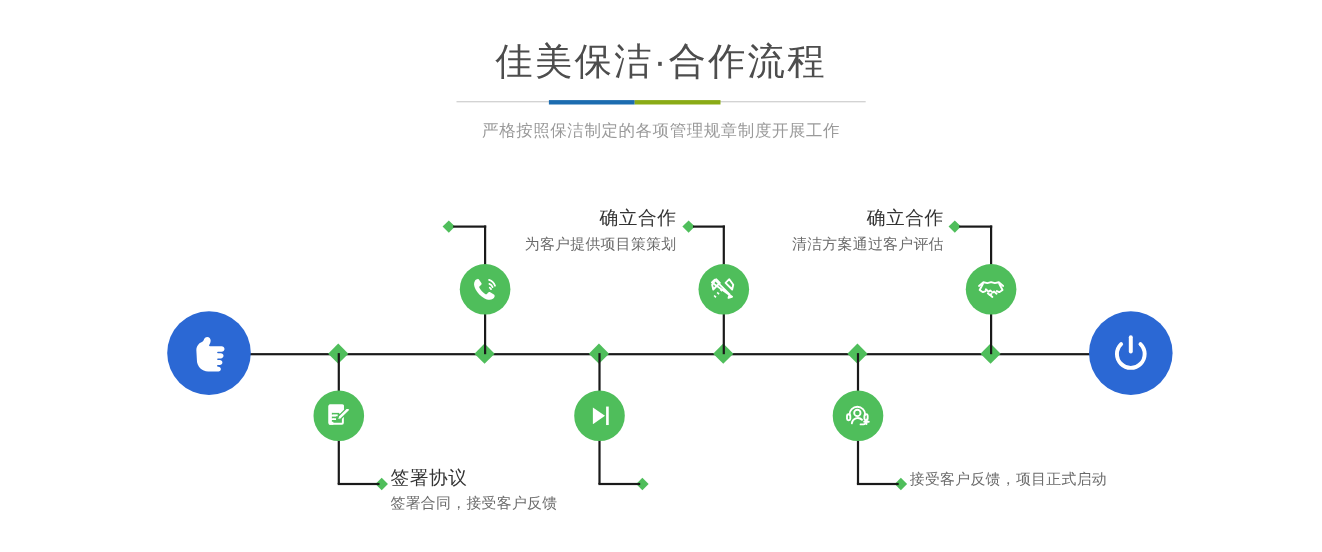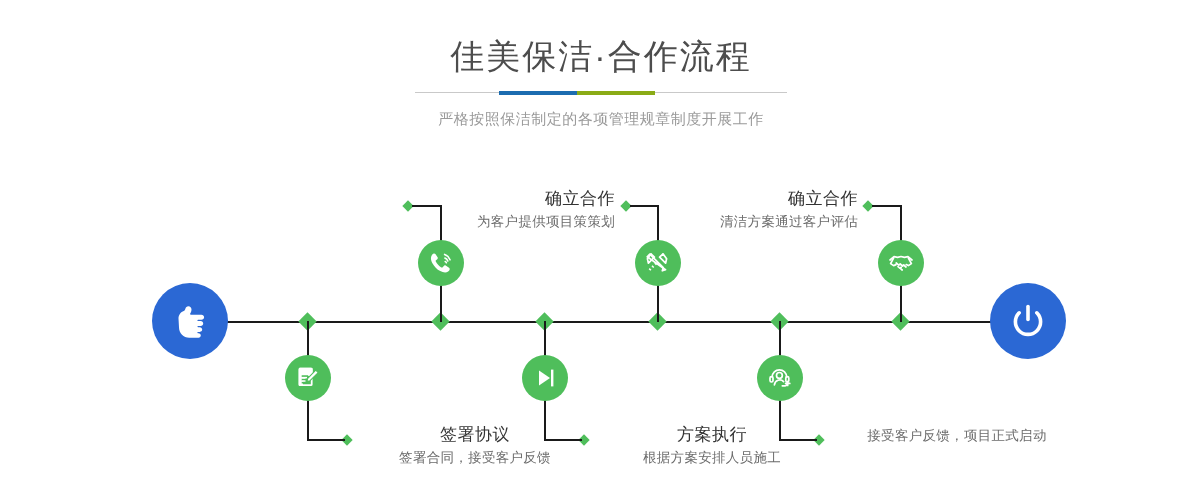--- a/index.html
+++ b/index.html
@@ -143,21 +143,21 @@
     letter-spacing: 0.5px;
   }
   .label-block .l-sub {
     font-size: 13.5px;
     color: #6b6b6b;
     line-height: 20px;
     letter-spacing: 0.3px;
     padding-top: 2px;
   }
   .label-block.align-right { text-align: right; }
-  .label-block.align-left  { text-align: center;  }
+  .label-block.align-left  { text-align: left;  }
 </style>
 </head>
 <body>
 
 <div id="stage">
 
   <div class="header">
     <h1 class="page-title">佳美保洁·合作流程</h1>
     <div class="divider">
       <div class="divider-line"></div>
@@ -255,24 +255,20 @@
   <div class="conn v" style="left:544px; top:321px; height:119px;"></div>
   <div class="conn h" style="left:544px; top:439px; width:38px;"></div>
   <div class="diamond small" style="left:580px; top:436px;"></div>
   <div class="node-circle" style="left:522px; top:355px;">
     <span>
       <svg width="26" height="26" viewBox="0 0 26 26">
         <path d="M7.0 5.4 L18.0 13.0 L7.0 20.6 Z" fill="#ffffff"></path>
         <rect x="19.0" y="4.6" width="2.4" height="16.8" fill="#ffffff"></rect>
       </svg>
     </span>
-  </div>
-  <div class="label-block align-left" style="left:592px; top:424px; width:240px;">
-    <div class="l-title">方案执行</div>
-    <div class="l-sub">根据方案安排人员施工</div>
   </div>
 
   <div class="conn v" style="left:900px; top:205px; height:117px;"></div>
   <div class="conn h" style="left:872px; top:205px; width:30px;"></div>
   <div class="diamond small" style="left:864px; top:202px;"></div>
   <div class="node-circle" style="left:878px; top:240px;">
     <span>
       <svg width="28" height="28" viewBox="0 0 28 28">
         <g fill="none" stroke="#ffffff" stroke-width="1.7" stroke-linejoin="round" stroke-linecap="round">
           <path d="M3.0 11.0 l4.0-3.4 3.6 0.8 3.4-0.9 3.4 0.9 3.6-0.8 4.0 3.4"></path>

